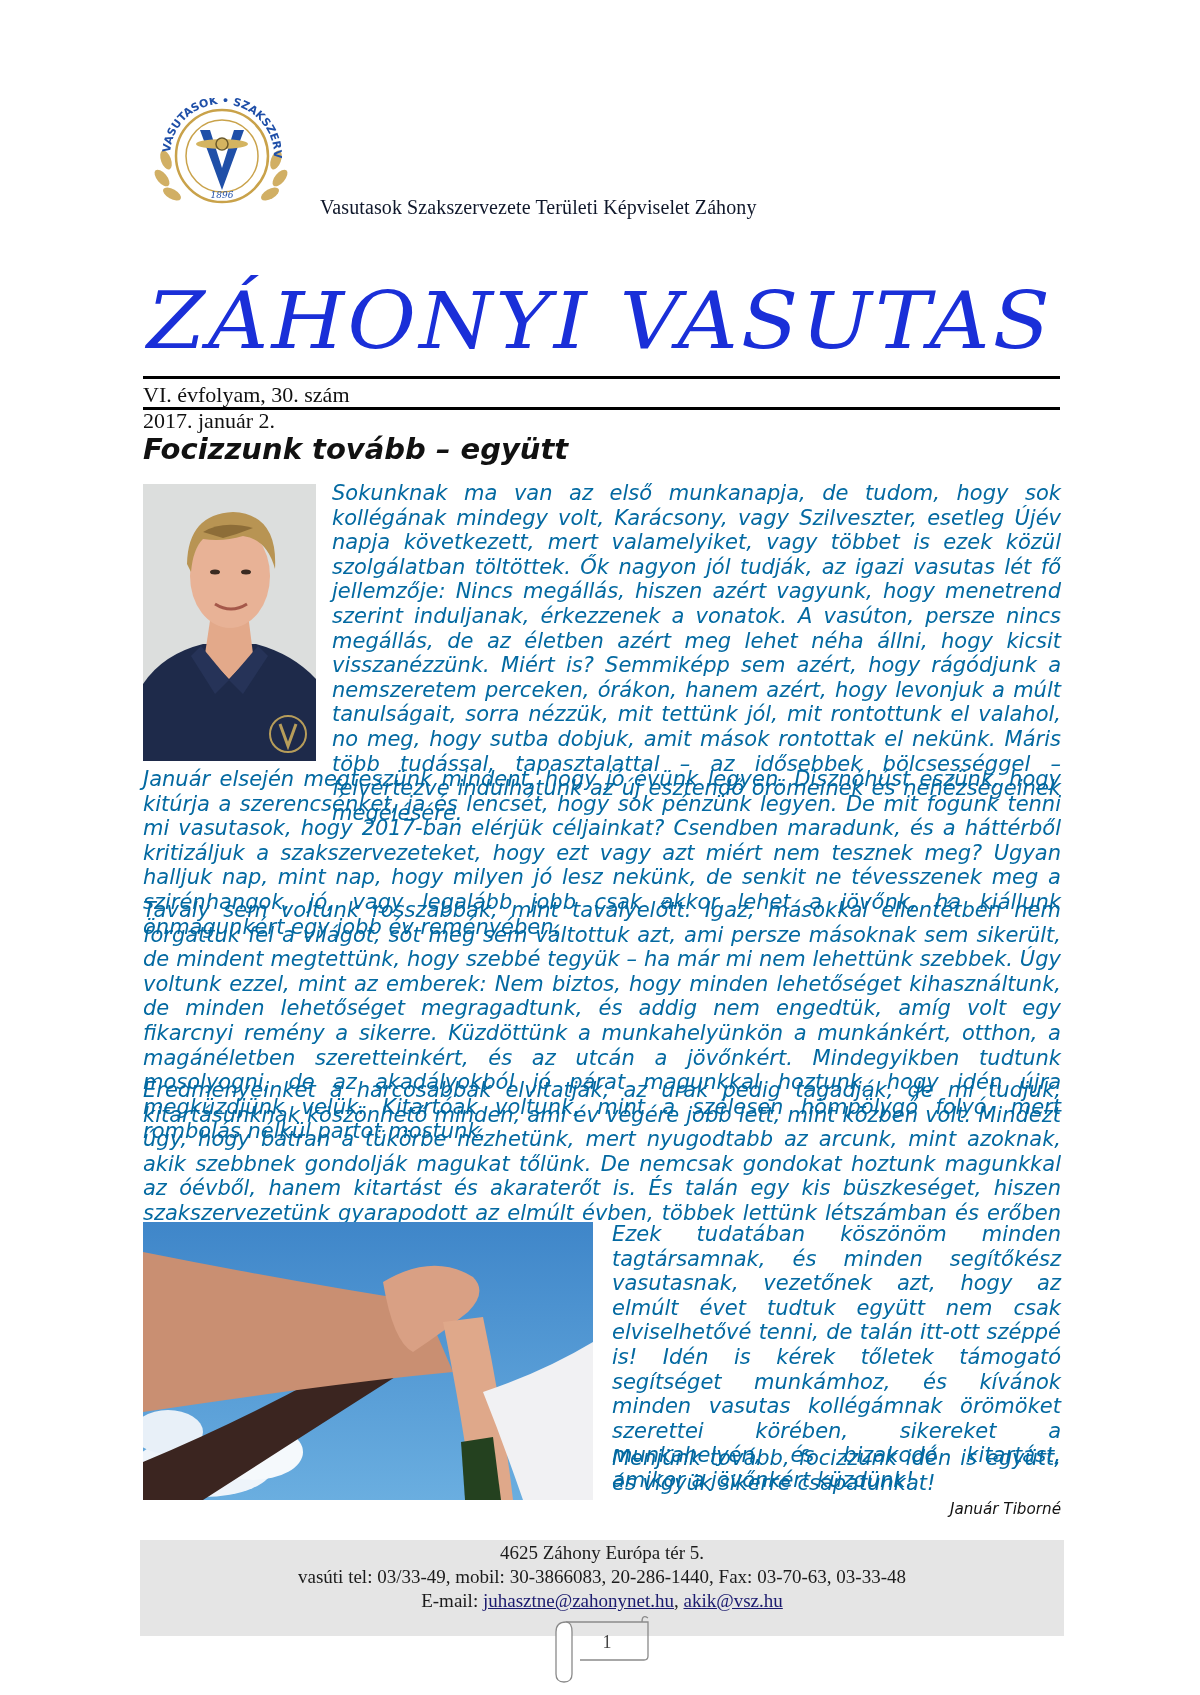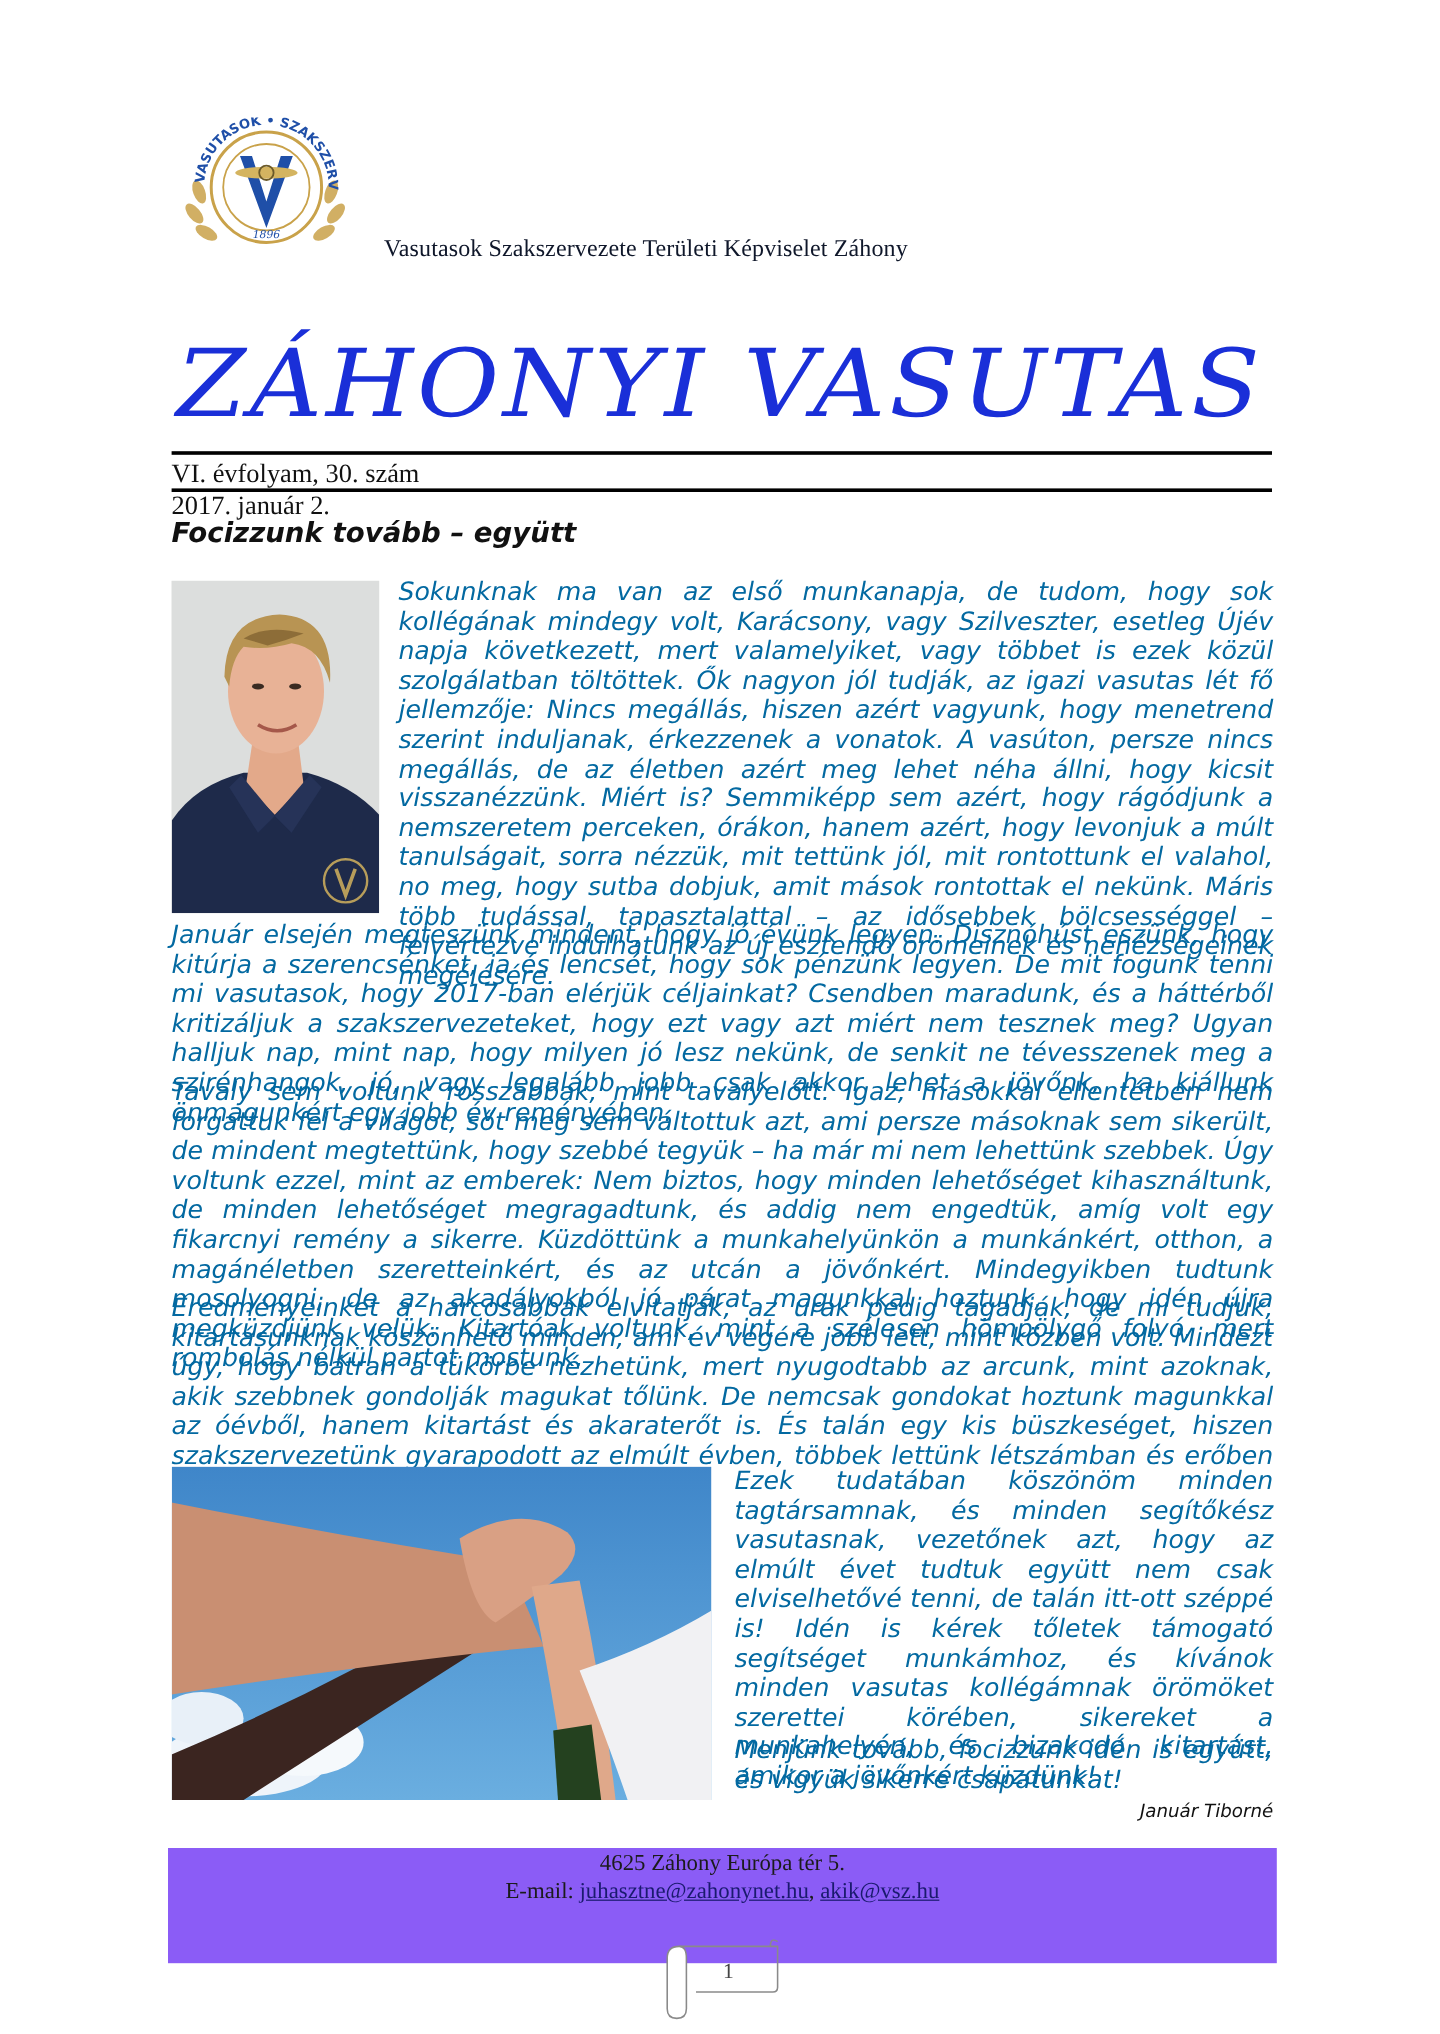--- a/index.html
+++ b/index.html
@@ -3,32 +3,32 @@
 <meta charset="utf-8">
 <style>
   html, body { margin: 0; padding: 0; background: #ffffff; }
   body { width: 1200px; height: 1695px; position: relative; overflow: hidden; font-family: "DejaVu Sans", sans-serif; color: #111; }
   .logo { position: absolute; left: 150px; top: 98px; width: 148px; height: 116px; }
   .org-name { position: absolute; left: 320px; top: 196px; font-family: "Liberation Serif", serif; font-size: 20px; color: #0f172a; letter-spacing: 0.1px; white-space: nowrap; }
   .masthead { position: absolute; left: 140px; top: 276px; width: 920px; text-align: center; font-family: "DejaVu Serif", serif; font-style: italic; font-size: 78px; color: #1a2fd8; letter-spacing: 3px; white-space: nowrap; transform: scaleX(1.07); transform-origin: center; }
   .rule-top { position: absolute; left: 143px; width: 917px; top: 376px; height: 3px; background: #000; }
   .issue-row { position: absolute; left: 143px; width: 917px; top: 382px; height: 24px; font-family: "Liberation Serif", serif; font-size: 22px; display: flex; justify-content: space-between; flex-direction: column; }
   .rule-bottom { position: absolute; left: 143px; width: 917px; top: 407px; height: 3px; background: #000; }
-  .article-title { position: absolute; left: 143px; top: 432px; font-family: "DejaVu Sans", sans-serif; font-weight: bold; font-style: italic; font-size: 23px; color: #111; }
+  .article-title { position: absolute; left: 143px; top: 432px; font-family: "DejaVu Sans", sans-serif; font-weight: bold; font-style: italic; font-size: 29px; color: #111; }
   .photo-woman { position: absolute; left: 143px; top: 484px; width: 173px; height: 277px; overflow: hidden; background: #d8dad8; }
   .body-text { font-family: "DejaVu Sans", sans-serif; font-style: italic; font-size: 21px; line-height: 24.6px; text-align: justify; color: #0369a1; margin: 0; }
   .p1 { position: absolute; left: 332px; top: 481px; width: 729px; }
   .p2 { position: absolute; left: 143px; top: 767px; width: 918px; }
   .p3 { position: absolute; left: 143px; top: 898px; width: 918px; }
   .p4 { position: absolute; left: 143px; top: 1078px; width: 918px; }
   .photo-hands { position: absolute; left: 143px; top: 1222px; width: 450px; height: 278px; overflow: hidden; }
   .p5 { position: absolute; left: 612px; top: 1222px; width: 449px; }
   .p6 { position: absolute; left: 612px; top: 1446px; width: 449px; }
   .signature { position: absolute; right: 139px; top: 1500px; font-family: "DejaVu Sans", sans-serif; font-style: italic; font-size: 15.2px; }
-  .footer { position: absolute; left: 140px; top: 1540px; width: 924px; height: 95px; background: #8b5cf6; text-align: center; font-family: "Liberation Serif", serif; font-size: 19px; line-height: 24px; color: #1b1b1b; padding-top: 1px; }
+  .footer { position: absolute; left: 140px; top: 1540px; width: 924px; height: 95px; background: #e5e5e5; text-align: center; font-family: "Liberation Serif", serif; font-size: 19px; line-height: 24px; color: #1b1b1b; padding-top: 1px; }
   .footer a { color: #1a1a6e; text-decoration: underline; margin-top: 28px; }
   .page-scroll { position: absolute; left: 552px; top: 1616px; width: 110px; height: 68px; }
   .page-num { position: absolute; left: 0; top: 16px; width: 100%; text-align: center; font-family: "Liberation Serif", serif; font-size: 18px; color: #444; }
 </style>
 </head>
 <body>
 
 <div class="logo">
   <svg width="148" height="116" viewBox="0 0 148 116">
 
@@ -124,20 +124,21 @@
     <path d="M340 170 Q400 150 450 120 L450 278 L380 278 Q360 220 340 170 Z" fill="#f1f1f3"></path>
   </svg>
 </div>
 
 <p class="body-text p5">Ezek tudatában köszönöm minden tagtársamnak, és minden segítőkész vasutasnak, vezetőnek azt, hogy az elmúlt évet tudtuk együtt nem csak elviselhetővé tenni, de talán itt-ott széppé is! Idén is kérek tőletek támogató segítséget munkámhoz, és kívánok minden vasutas kollégámnak örömöket szerettei körében, sikereket a munkahelyén, és bizakodó kitartást, amikor a jövőnkért küzdünk!</p>
 <p class="body-text p6">Menjünk tovább, focizzunk idén is együtt, és vigyük sikerre csapatunkat!</p>
 <div class="signature">Január Tiborné</div>
 
 <div class="footer">
   <div>4625 Záhony Európa tér 5.</div>
+  <div>vasúti tel: 03/33-49, mobil: 30-3866083, 20-286-1440, Fax: 03-70-63, 03-33-48</div>
   <div>
     <span>E-mail: </span><a>juhasztne@zahonynet.hu</a><span>, </span><a>akik@vsz.hu</a>
   </div>
 </div>
 
 <div class="page-scroll">
   <svg width="110" height="68" viewBox="0 0 110 68">
     <path d="M14 6 L96 6 L96 40 Q96 44 92 44 L28 44" fill="none" stroke="#8a8a8a" stroke-width="1.3"></path>
     <path d="M14 6 Q4 6 4 16 L4 58 Q4 66 12 66 Q20 66 20 58 L20 16 Q20 6 14 6 Z" fill="#fff" stroke="#8a8a8a" stroke-width="1.3"></path>
     <path d="M90 6 Q90 -2 96 2" fill="none" stroke="#8a8a8a" stroke-width="1.3"></path>

